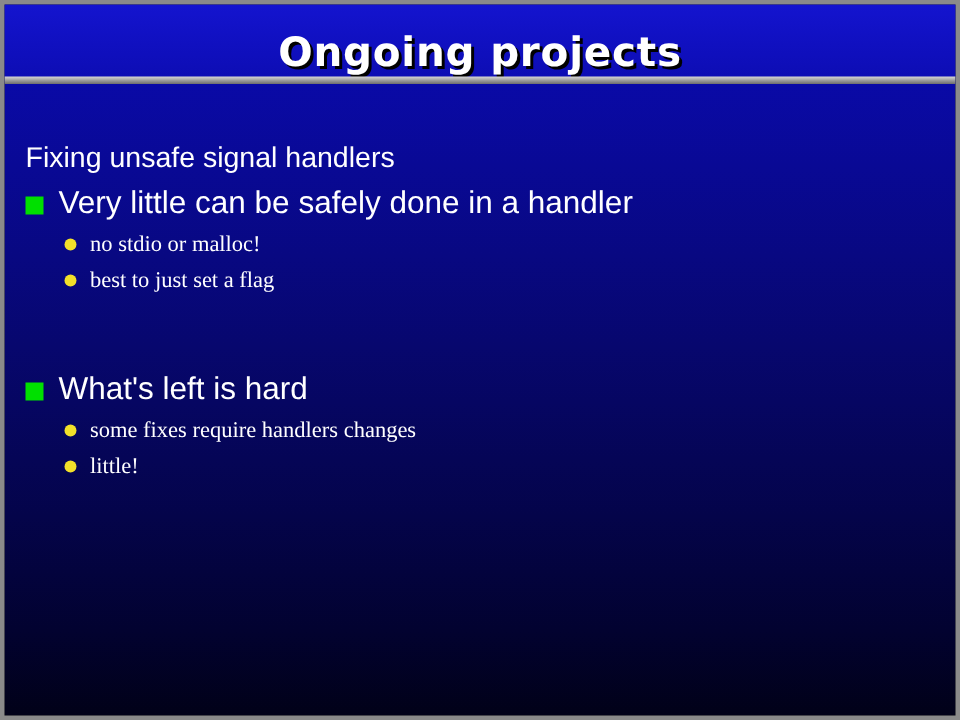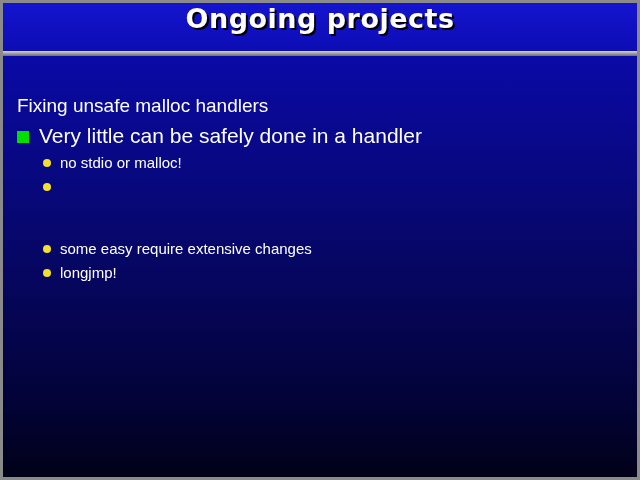--- a/index.html
+++ b/index.html
@@ -23,21 +23,21 @@
     overflow: hidden;
   }
   #title-band {
     position: absolute;
     top: 0;
     left: 0;
     right: 0;
     height: 48px;
     background: linear-gradient(180deg, #1414cf 0%, #1111c4 40%, #0d0db4 100%);
     display: flex;
-    align-items: flex-start;
+    align-items: flex-end;
     justify-content: center;
   }
   #title-rule {
     position: absolute;
     top: 48px;
     left: 0;
     right: 0;
     height: 5px;
     background: linear-gradient(180deg, #d8d8d8 0%, #9a9a9a 55%, #6e6e6e 100%);
   }
@@ -81,20 +81,21 @@
   .l1 .txt {
     color: #ffffff;
     font-size: 21px;
     line-height: 26px;
   }
   .l2 {
     display: flex;
     align-items: flex-start;
     margin: 4px 0 4px 0;
     padding-left: 28px;
+    font-family: Liberation Serif, serif;
   }
   .l2 .bullet {
     width: 8px;
     height: 8px;
     border-radius: 50%;
     background: #f2e02a;
     margin-top: 6px;
     margin-right: 9px;
     flex: 0 0 auto;
   }
@@ -111,47 +112,52 @@
 
 <div id="slide">
 
   <div id="title-band">
     <div id="slide-title">Ongoing projects</div>
   </div>
   <div id="title-rule"></div>
 
   <div id="body">
 
-    <div class="lead">Fixing unsafe malloc handlers</div>
+    <div class="lead">Fixing unsafe signal handlers</div>
 
     <div class="l1">
       <span class="bullet"></span>
       <span class="txt">Very little can be safely done in a handler</span>
     </div>
 
     <div class="l2">
       <span class="bullet"></span>
       <span class="txt">no stdio or malloc!</span>
     </div>
 
     <div class="l2">
       <span class="bullet"></span>
+      <span class="txt">best to just set a flag</span>
     </div>
 
 
     <div class="gap-lg"></div>
 
 
     <div class="gap-md"></div>
 
-
-    <div class="l2">
+    <div class="l1">
       <span class="bullet"></span>
-      <span class="txt">some easy require extensive changes</span>
+      <span class="txt">What's left is hard</span>
     </div>
 
     <div class="l2">
       <span class="bullet"></span>
-      <span class="txt">longjmp!</span>
+      <span class="txt">some fixes require handlers changes</span>
+    </div>
+
+    <div class="l2">
+      <span class="bullet"></span>
+      <span class="txt">little!</span>
     </div>
 
   </div>
 </div>
 
 </body></html>

